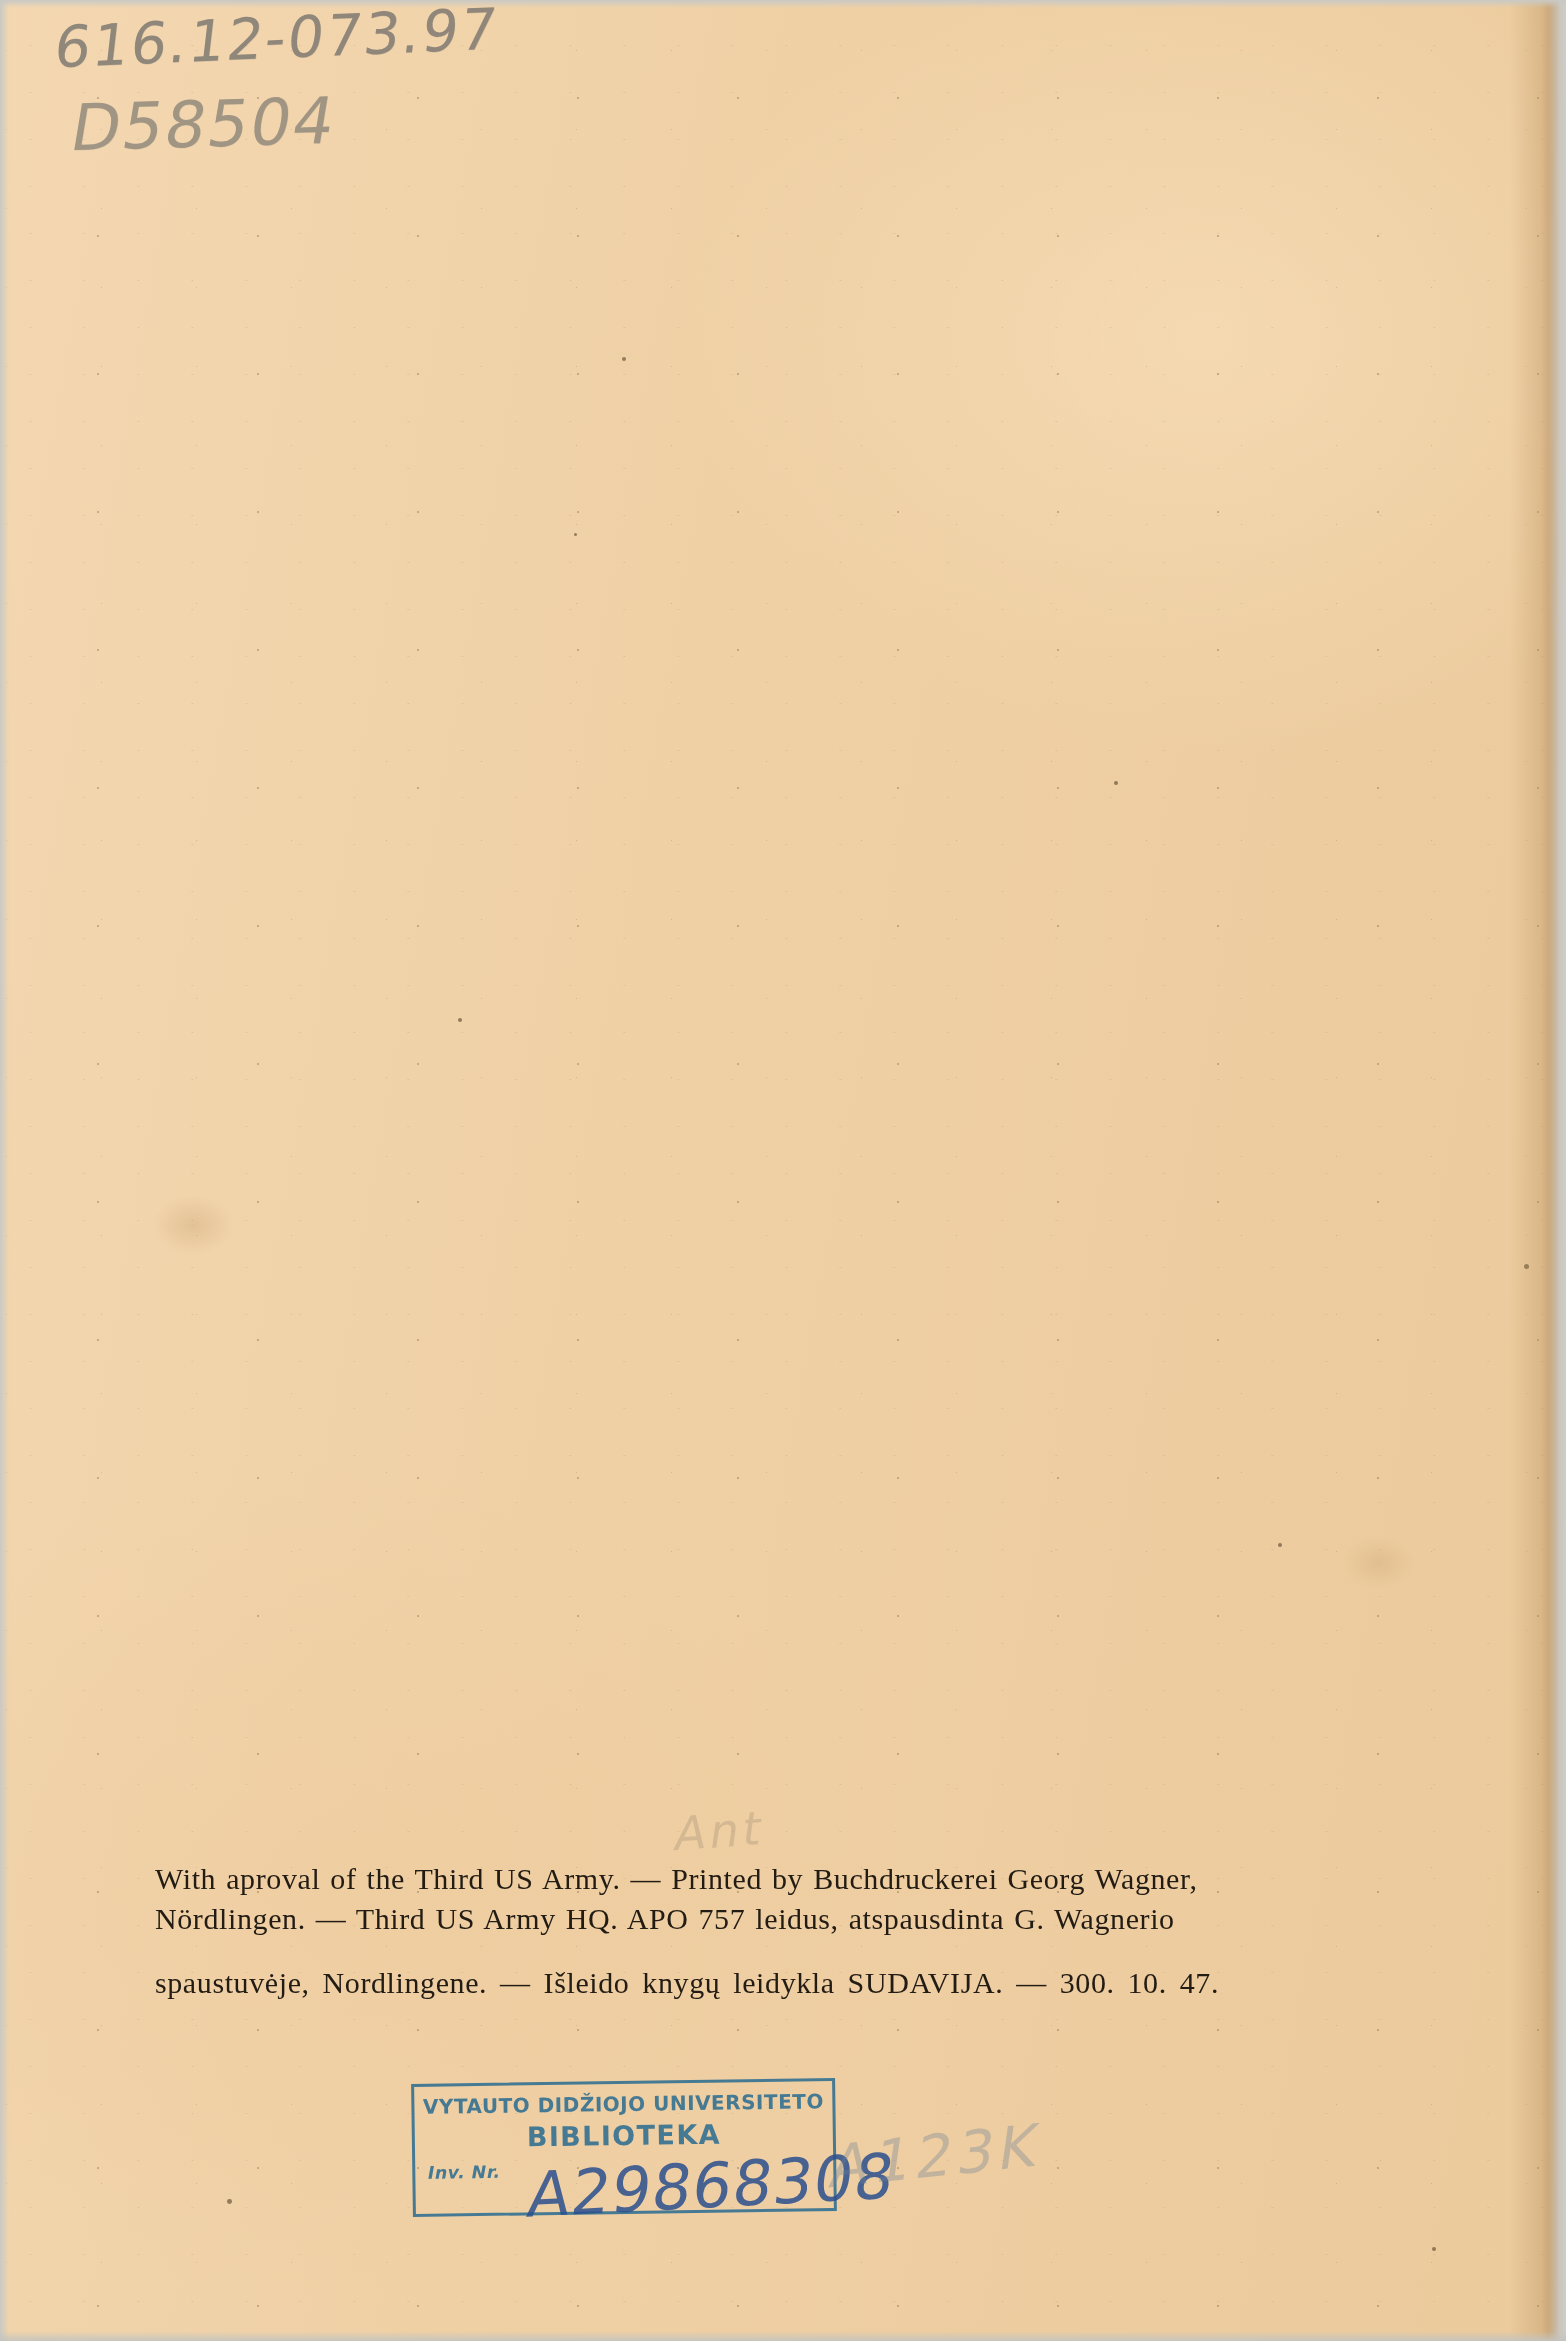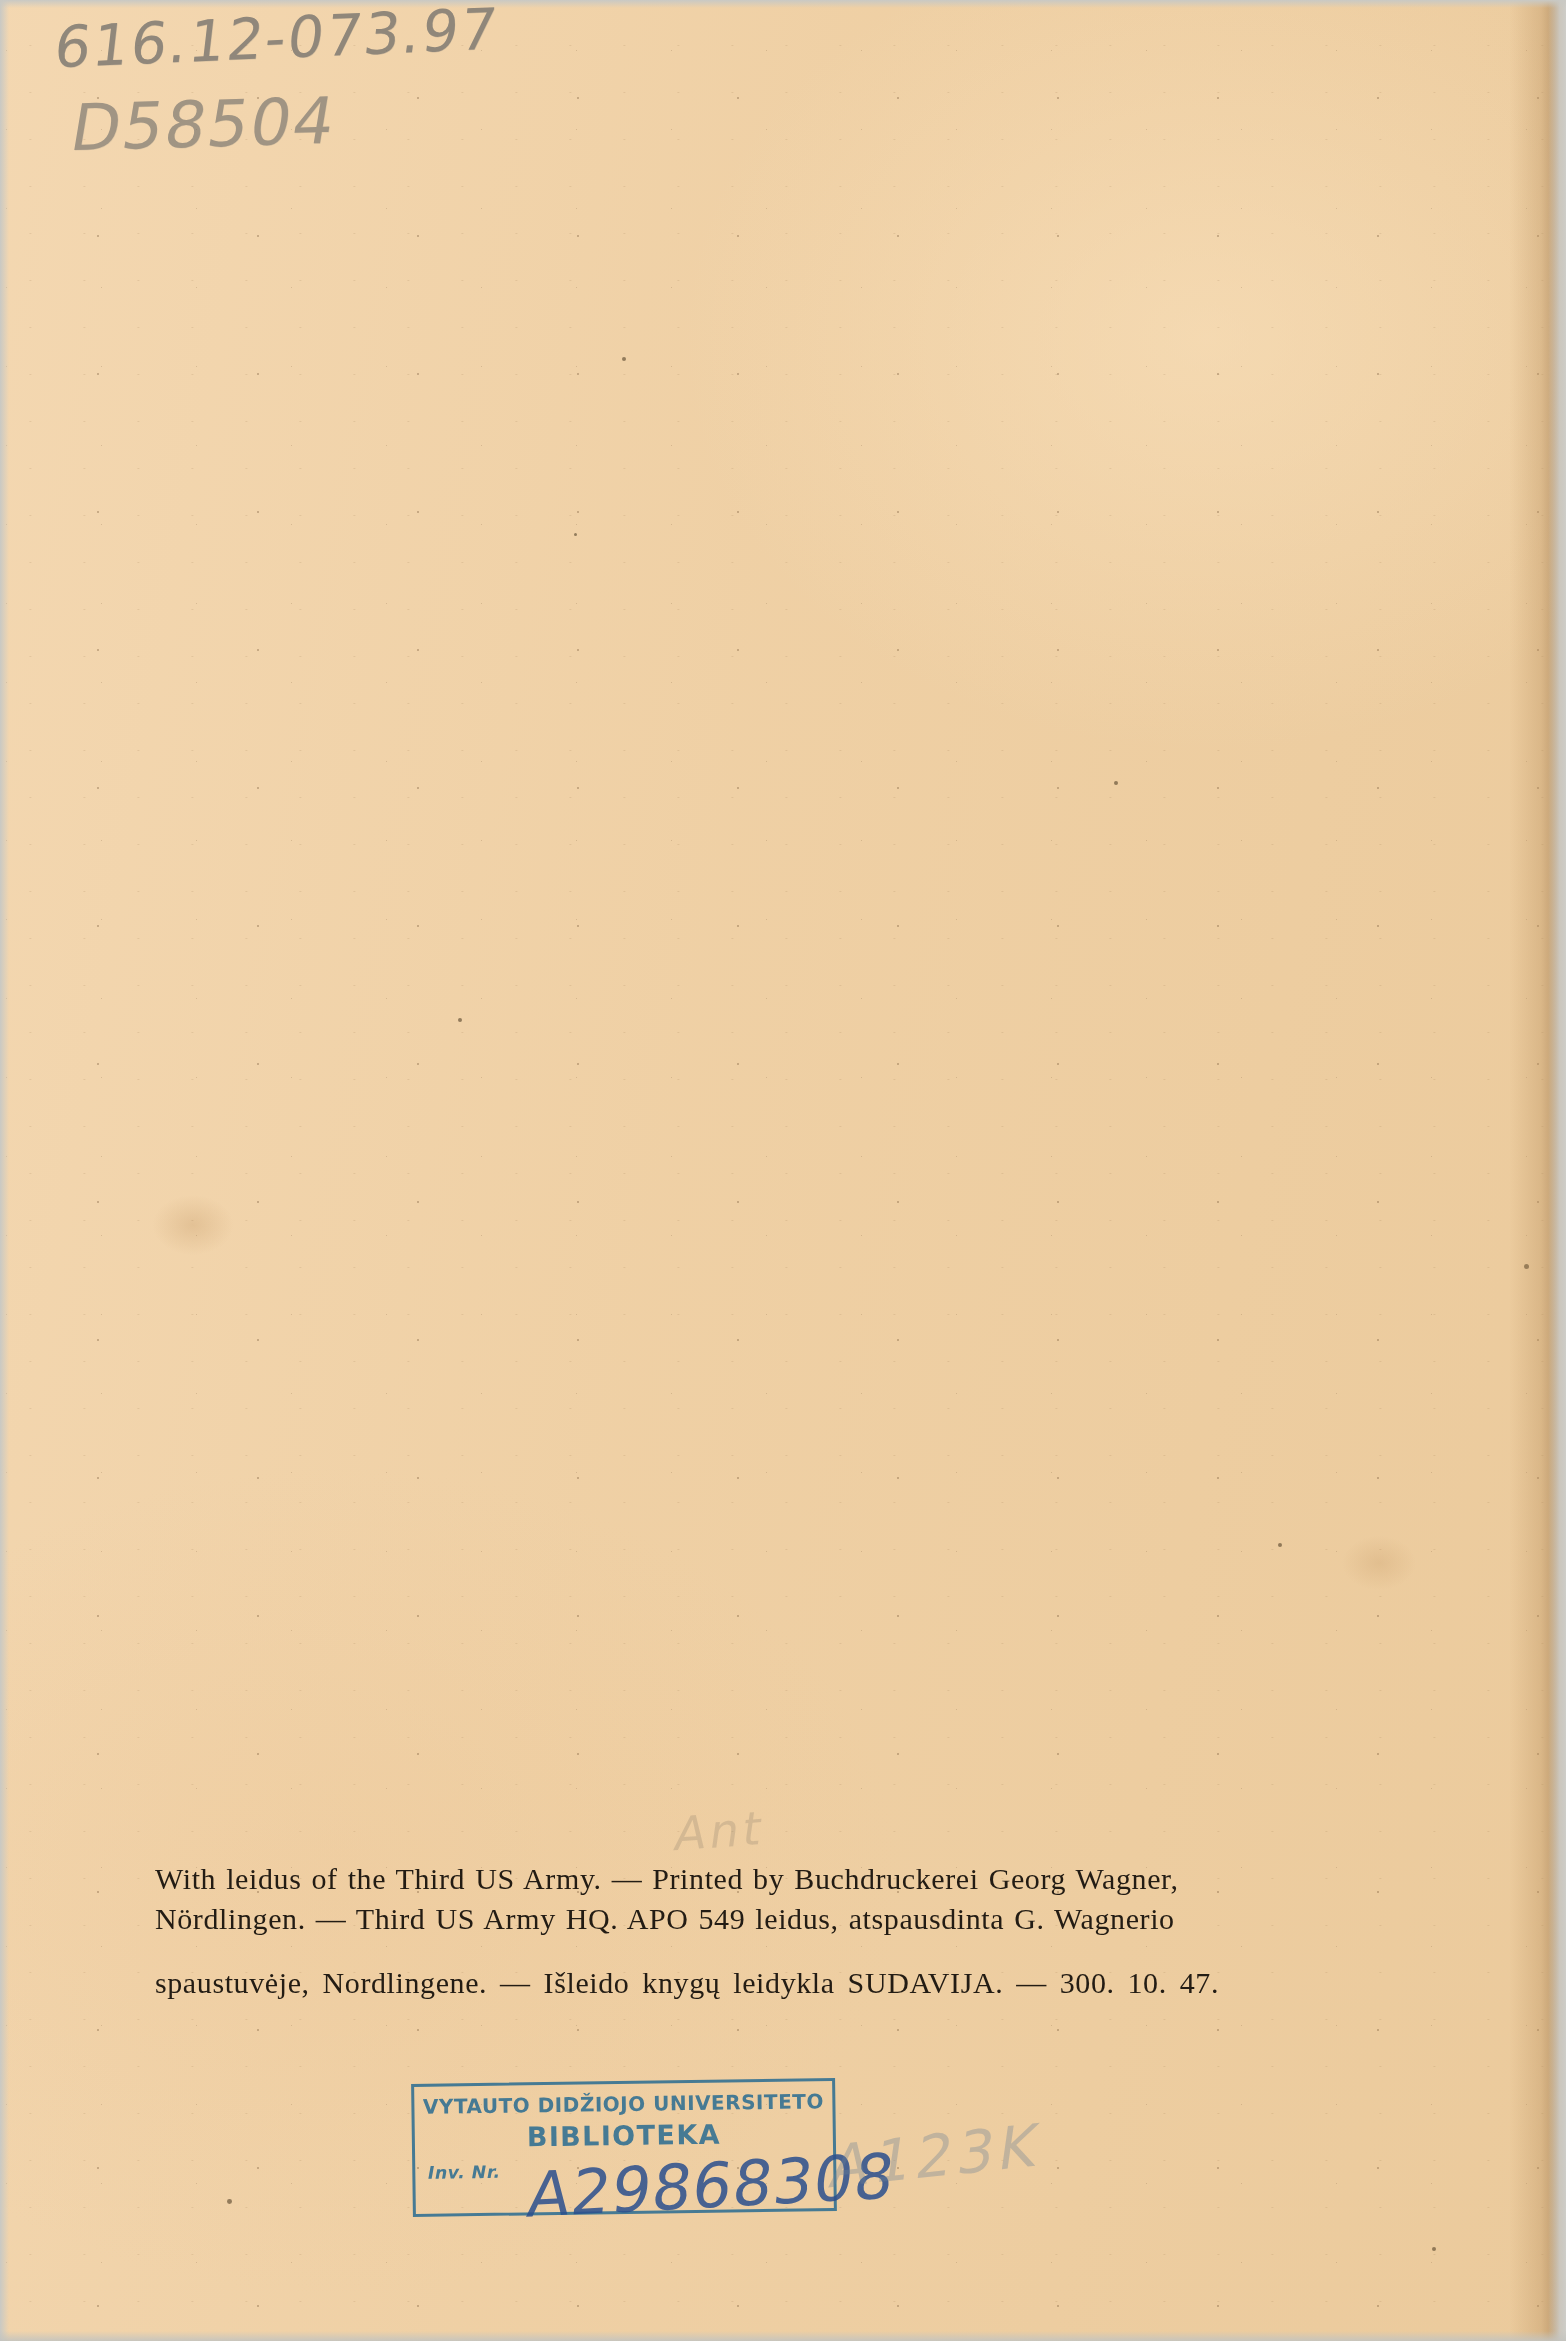--- a/index.html
+++ b/index.html
@@ -244,22 +244,22 @@
   <div class="dot" style="left:1524px;top:1264px;width:5.3px;height:5.3px;"></div>
 
   <div id="handwriting">
     <div id="hand-call" class="hand">616.12-073.97</div>
     <div id="hand-inv" class="hand">D58504</div>
   </div>
 
   <div id="ghost-writing">Ant</div>
 
   <div id="imprint">
-    <span class="ln">With leidus of the Third US Army. — Printed by Buchdruckerei Georg Wagner,</span>
-    <span class="ln">Nördlingen. — Third US Army HQ. APO 549 leidus, atspausdinta G. Wagnerio</span>
+    <span class="ln">With aproval of the Third US Army. — Printed by Buchdruckerei Georg Wagner,</span>
+    <span class="ln">Nördlingen. — Third US Army HQ. APO 757 leidus, atspausdinta G. Wagnerio</span>
     <span class="ln last">spaustuvėje, Nordlingene. — Išleido knygų leidykla SUDAVIJA. — 300. 10. 47.</span>
   </div>
 
   <div id="stamp">
     <div id="stamp-line-1">VYTAUTO DIDŽIOJO UNIVERSITETO</div>
     <div id="stamp-line-2">BIBLIOTEKA</div>
     <div id="stamp-line-3">Inv. Nr.</div>
   </div>
   <div id="stamp-number">A29868308</div>
   <div id="stamp-number-2">A123K</div>

